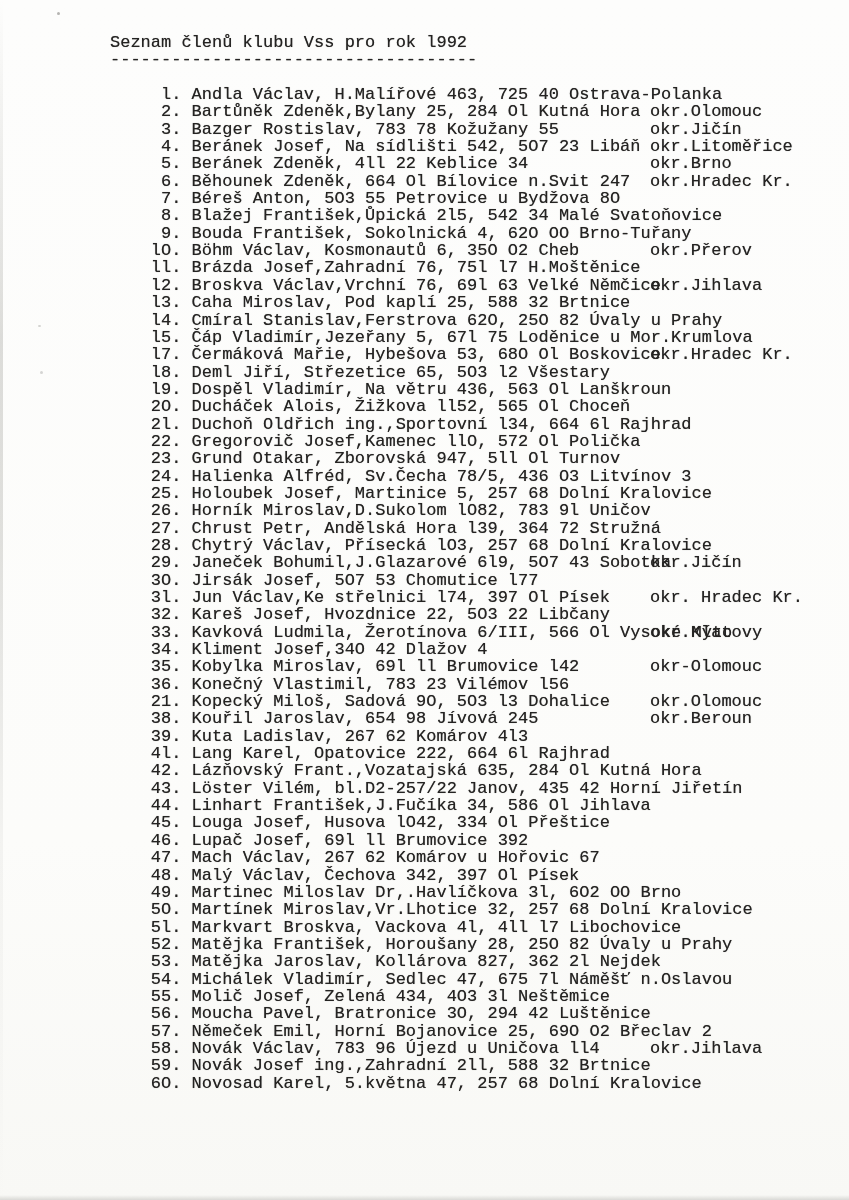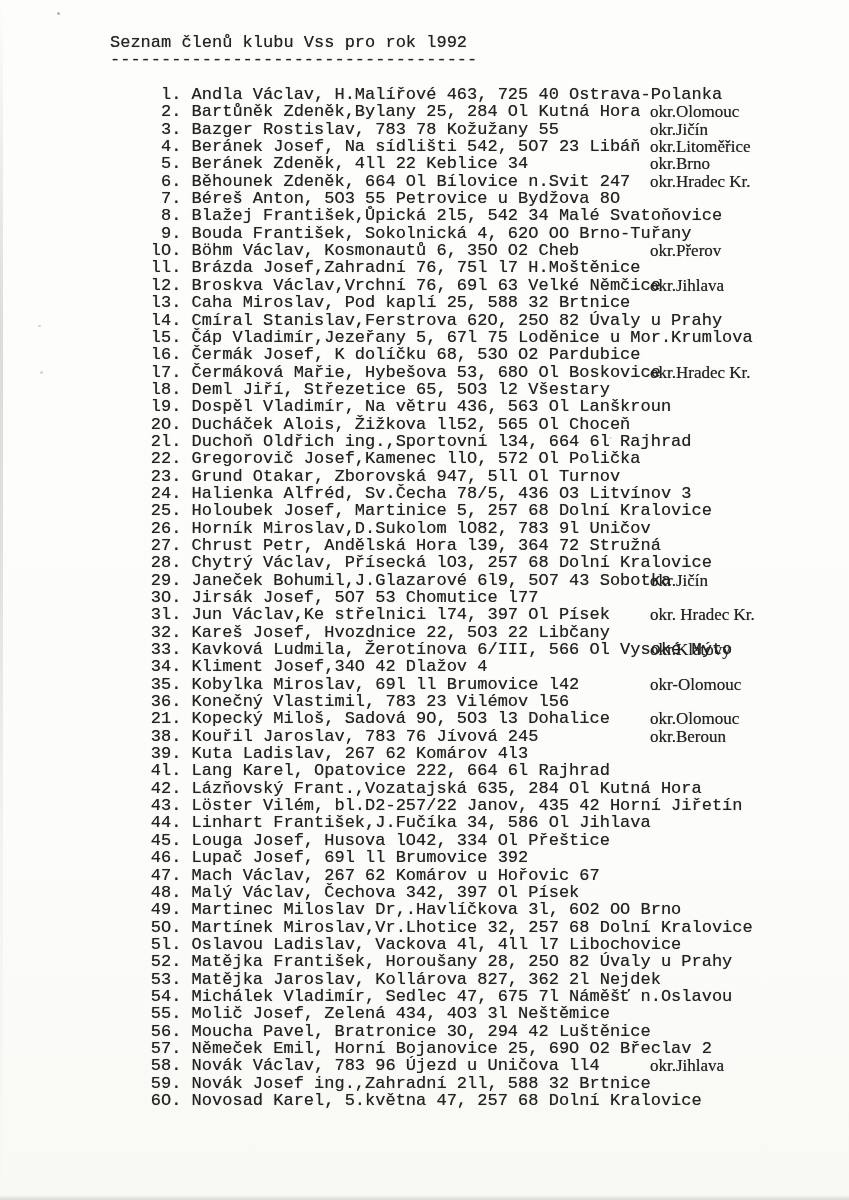--- a/index.html
+++ b/index.html
@@ -40,21 +40,20 @@
     white-space: pre;
   }
   .member-line {
     white-space: pre;
   }
   .district {
     position: absolute;
     left: 540px;
     top: 0;
     white-space: pre;
-    font-family: Liberation Serif, serif;
   }
   
   .scan-edge-left {
     position: absolute;
     left: 0; top: 0;
     width: 3px; height: 100%;
     background: linear-gradient(180deg, rgba(190,190,186,0) 0%, rgba(180,180,175,0.45) 28%, rgba(180,180,175,0.4) 45%, rgba(190,190,186,0.15) 70%, rgba(190,190,186,0) 100%);
   }
   .scan-edge-bottom {
     position: absolute;
@@ -142,24 +141,20 @@
   </div>
         <div class="member-row">
     <span class="member-line">l4. Cmíral Stanislav,Ferstrova 62O, 25O 82 Úvaly u Prahy</span>
     
   </div>
         <div class="member-row">
     <span class="member-line">l5. Čáp Vladimír,Jezeřany 5, 67l 75 Loděnice u Mor.Krumlova</span>
     
   </div>
         <div class="member-row">
-    <span class="member-line">l6. Čermák Josef, K dolíčku 68, 53O O2 Pardubice</span>
-    
-  </div>
-        <div class="member-row">
     <span class="member-line">l7. Čermáková Mařie, Hybešova 53, 68O Ol Boskovice</span>
     
   </div>
         <div class="member-row">
     <span class="member-line">l8. Deml Jiří, Střezetice 65, 5O3 l2 Všestary</span>
     <span class="district">okr.Hradec Kr.</span>
   </div>
         <div class="member-row">
     <span class="member-line">l9. Dospěl Vladimír, Na větru 436, 563 Ol Lanškroun</span>
     
@@ -230,21 +225,21 @@
   </div>
         <div class="member-row">
     <span class="member-line">36. Konečný Vlastimil, 783 23 Vilémov l56</span>
     <span class="district">okr-Olomouc</span>
   </div>
         <div class="member-row">
     <span class="member-line">21. Kopecký Miloš, Sadová 9O, 5O3 l3 Dohalice</span>
     
   </div>
         <div class="member-row">
-    <span class="member-line">38. Kouřil Jaroslav, 783 76 Jívová 245</span>
+    <span class="member-line">38. Kouřil Jaroslav, 654 98 Jívová 245</span>
     <span class="district">okr.Olomouc</span>
   </div>
         <div class="member-row">
     <span class="member-line">39. Kuta Ladislav, 267 62 Komárov 4l3</span>
     <span class="district">okr.Beroun</span>
   </div>
         <div class="member-row">
     <span class="member-line">4l. Lang Karel, Opatovice 222, 664 6l Rajhrad</span>
     
   </div>
@@ -278,21 +273,21 @@
   </div>
         <div class="member-row">
     <span class="member-line">49. Martinec Miloslav Dr,.Havlíčkova 3l, 6O2 OO Brno</span>
     
   </div>
         <div class="member-row">
     <span class="member-line">5O. Martínek Miroslav,Vr.Lhotice 32, 257 68 Dolní Kralovice</span>
     
   </div>
         <div class="member-row">
-    <span class="member-line">5l. Oslavou Ladislav, Vackova 4l, 4ll l7 Libochovice</span>
+    <span class="member-line">5l. Markvart Broskva, Vackova 4l, 4ll l7 Libochovice</span>
     
   </div>
         <div class="member-row">
     <span class="member-line">52. Matějka František, Horoušany 28, 25O 82 Úvaly u Prahy</span>
     
   </div>
         <div class="member-row">
     <span class="member-line">53. Matějka Jaroslav, Kollárova 827, 362 2l Nejdek</span>
     
   </div>

